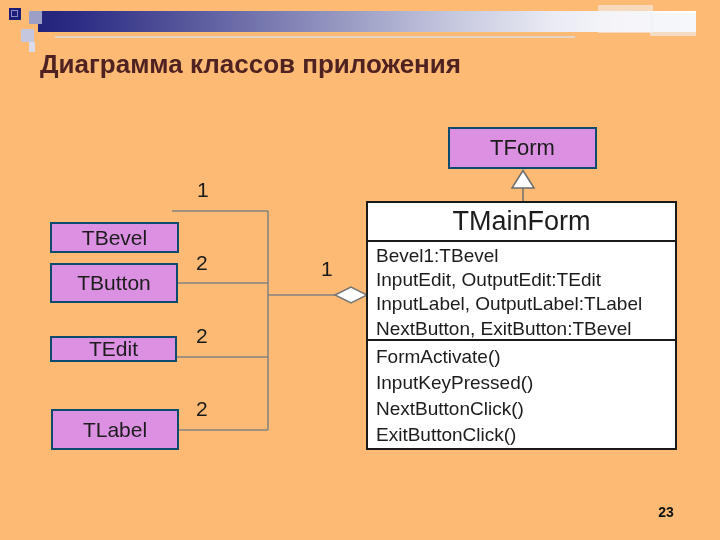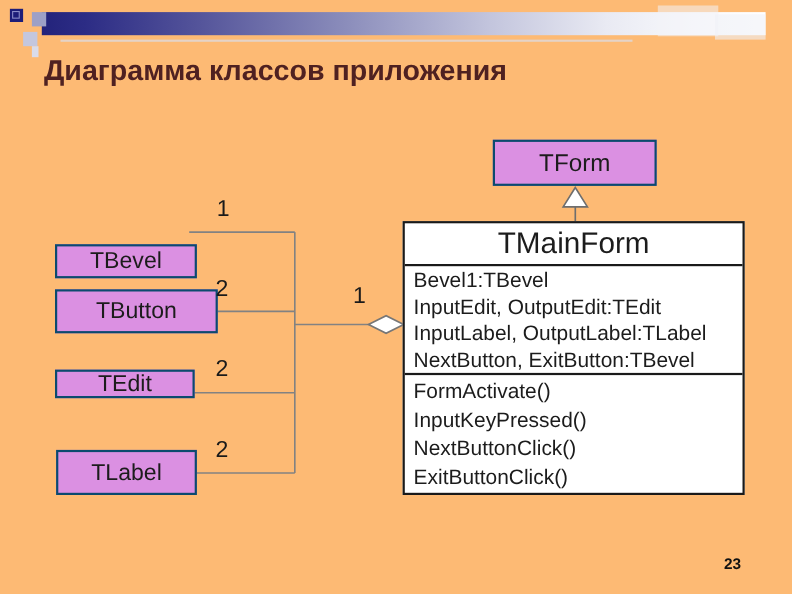--- a/index.html
+++ b/index.html
@@ -25,21 +25,21 @@
 
   
   .connectors{position:absolute;left:0;top:0;width:720px;height:540px;}
 
   
   .cls{position:absolute;display:flex;align-items:center;justify-content:center;
        background:#db90e2;border:2px solid #0c4a6e;box-sizing:border-box;
        font-size:21px;color:#1c1c1c;}
   .cls-tform {left:448px;top:127px;width:149px;height:42px;font-size:22px;}
   .cls-tbevel{left:50px;top:190px;width:129px;height:31px;margin-top:32px;}
-  .cls-tbutton{left:50px;top:263px;width:148px;height:40px;}
+  .cls-tbutton{left:50px;top:263px;width:128px;height:40px;}
   .cls-tedit{left:50px;top:336px;width:127px;height:26px;}
   .cls-tlabel{left:51px;top:409px;width:128px;height:41px;}
 
   .mainform{position:absolute;left:366px;top:201px;width:311px;height:249px;
             background:#ffffff;border:2px solid #1a1a1a;box-sizing:border-box;
             display:flex;flex-direction:column;color:#1c1c1c;}
   .mf-title{height:40px;display:flex;align-items:center;justify-content:center;
             font-size:27px;}
   .mf-attrs{border-top:2px solid #1a1a1a;height:99px;box-sizing:border-box;
             padding:2px 6px 12px 8px;}

